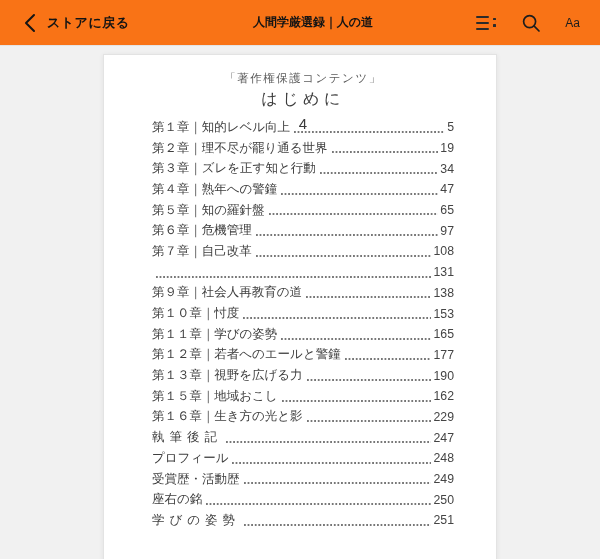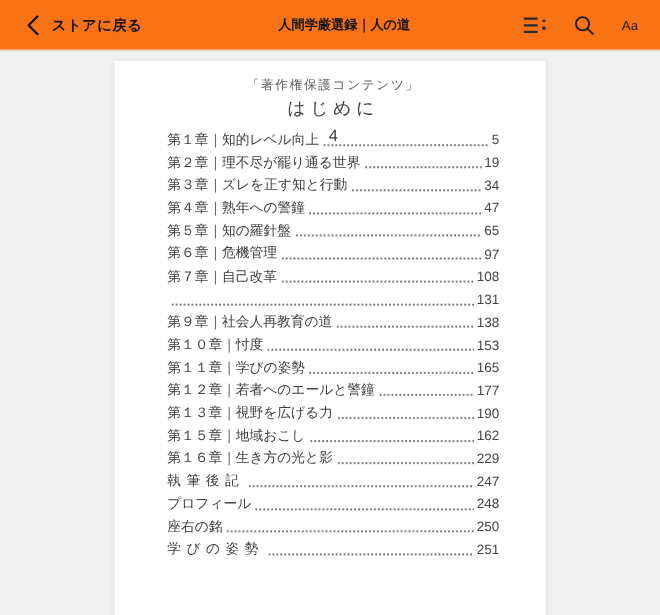--- a/index.html
+++ b/index.html
@@ -192,20 +192,25 @@
     <span class="dots"></span>
     <span class="num">247</span>
   </div>
 
   <div class="toc-row">
     <span class="lbl">プロフィール</span>
     <span class="dots"></span>
     <span class="num">248</span>
   </div>
 
+  <div class="toc-row">
+    <span class="lbl">受賞歴・活動歴</span>
+    <span class="dots"></span>
+    <span class="num">249</span>
+  </div>
 
   <div class="toc-row">
     <span class="lbl">座右の銘</span>
     <span class="dots"></span>
     <span class="num">250</span>
   </div>
 
   <div class="toc-row spaced">
     <span class="lbl">学びの姿勢</span>
     <span class="dots"></span>

